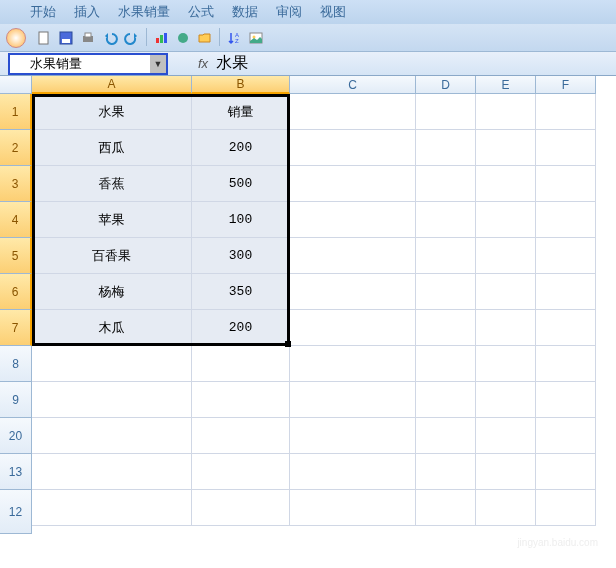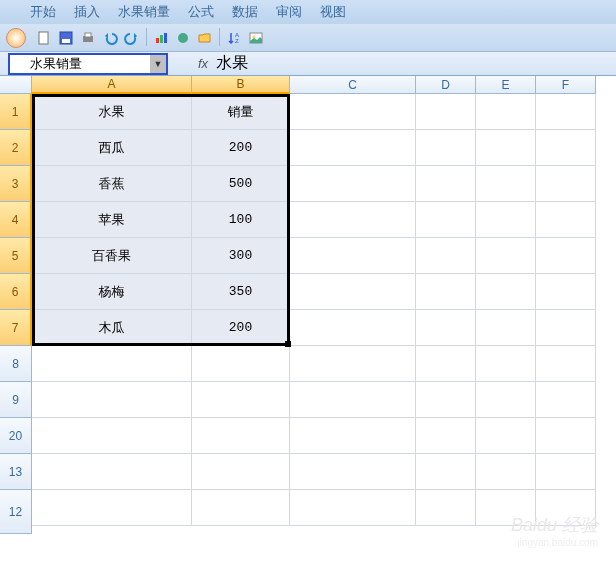--- a/index.html
+++ b/index.html
@@ -252,16 +252,15 @@
         <div class="cell A" style="height: 36px;"></div>
         <div class="cell B" style="height: 36px;"></div>
         <div class="cell C" style="height: 36px;"></div>
         <div class="cell D" style="height: 36px;"></div>
         <div class="cell E" style="height: 36px;"></div>
         <div class="cell F" style="height: 36px;"></div>
       </div>
     </div>
   <div class="sel-rect" id="sel-rect" style="height: 252px;"></div>
   <div class="watermark">
-    <span>Baidu 经验</span>
     <small>jingyan.baidu.com</small>
   </div>
 </div>
 
 </body></html>

